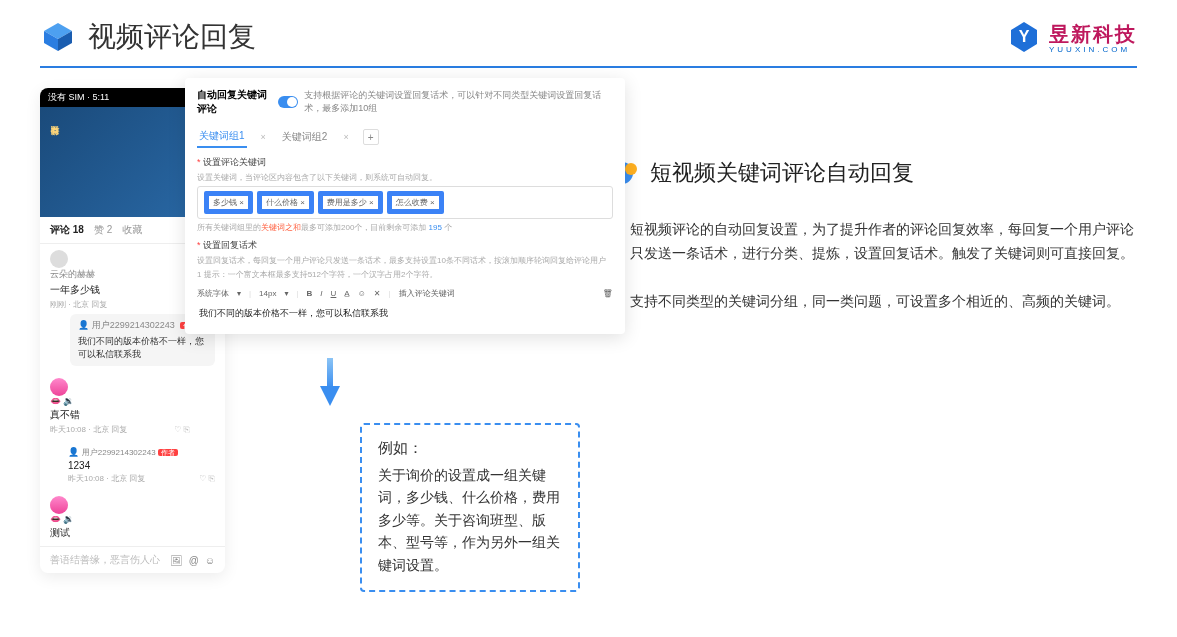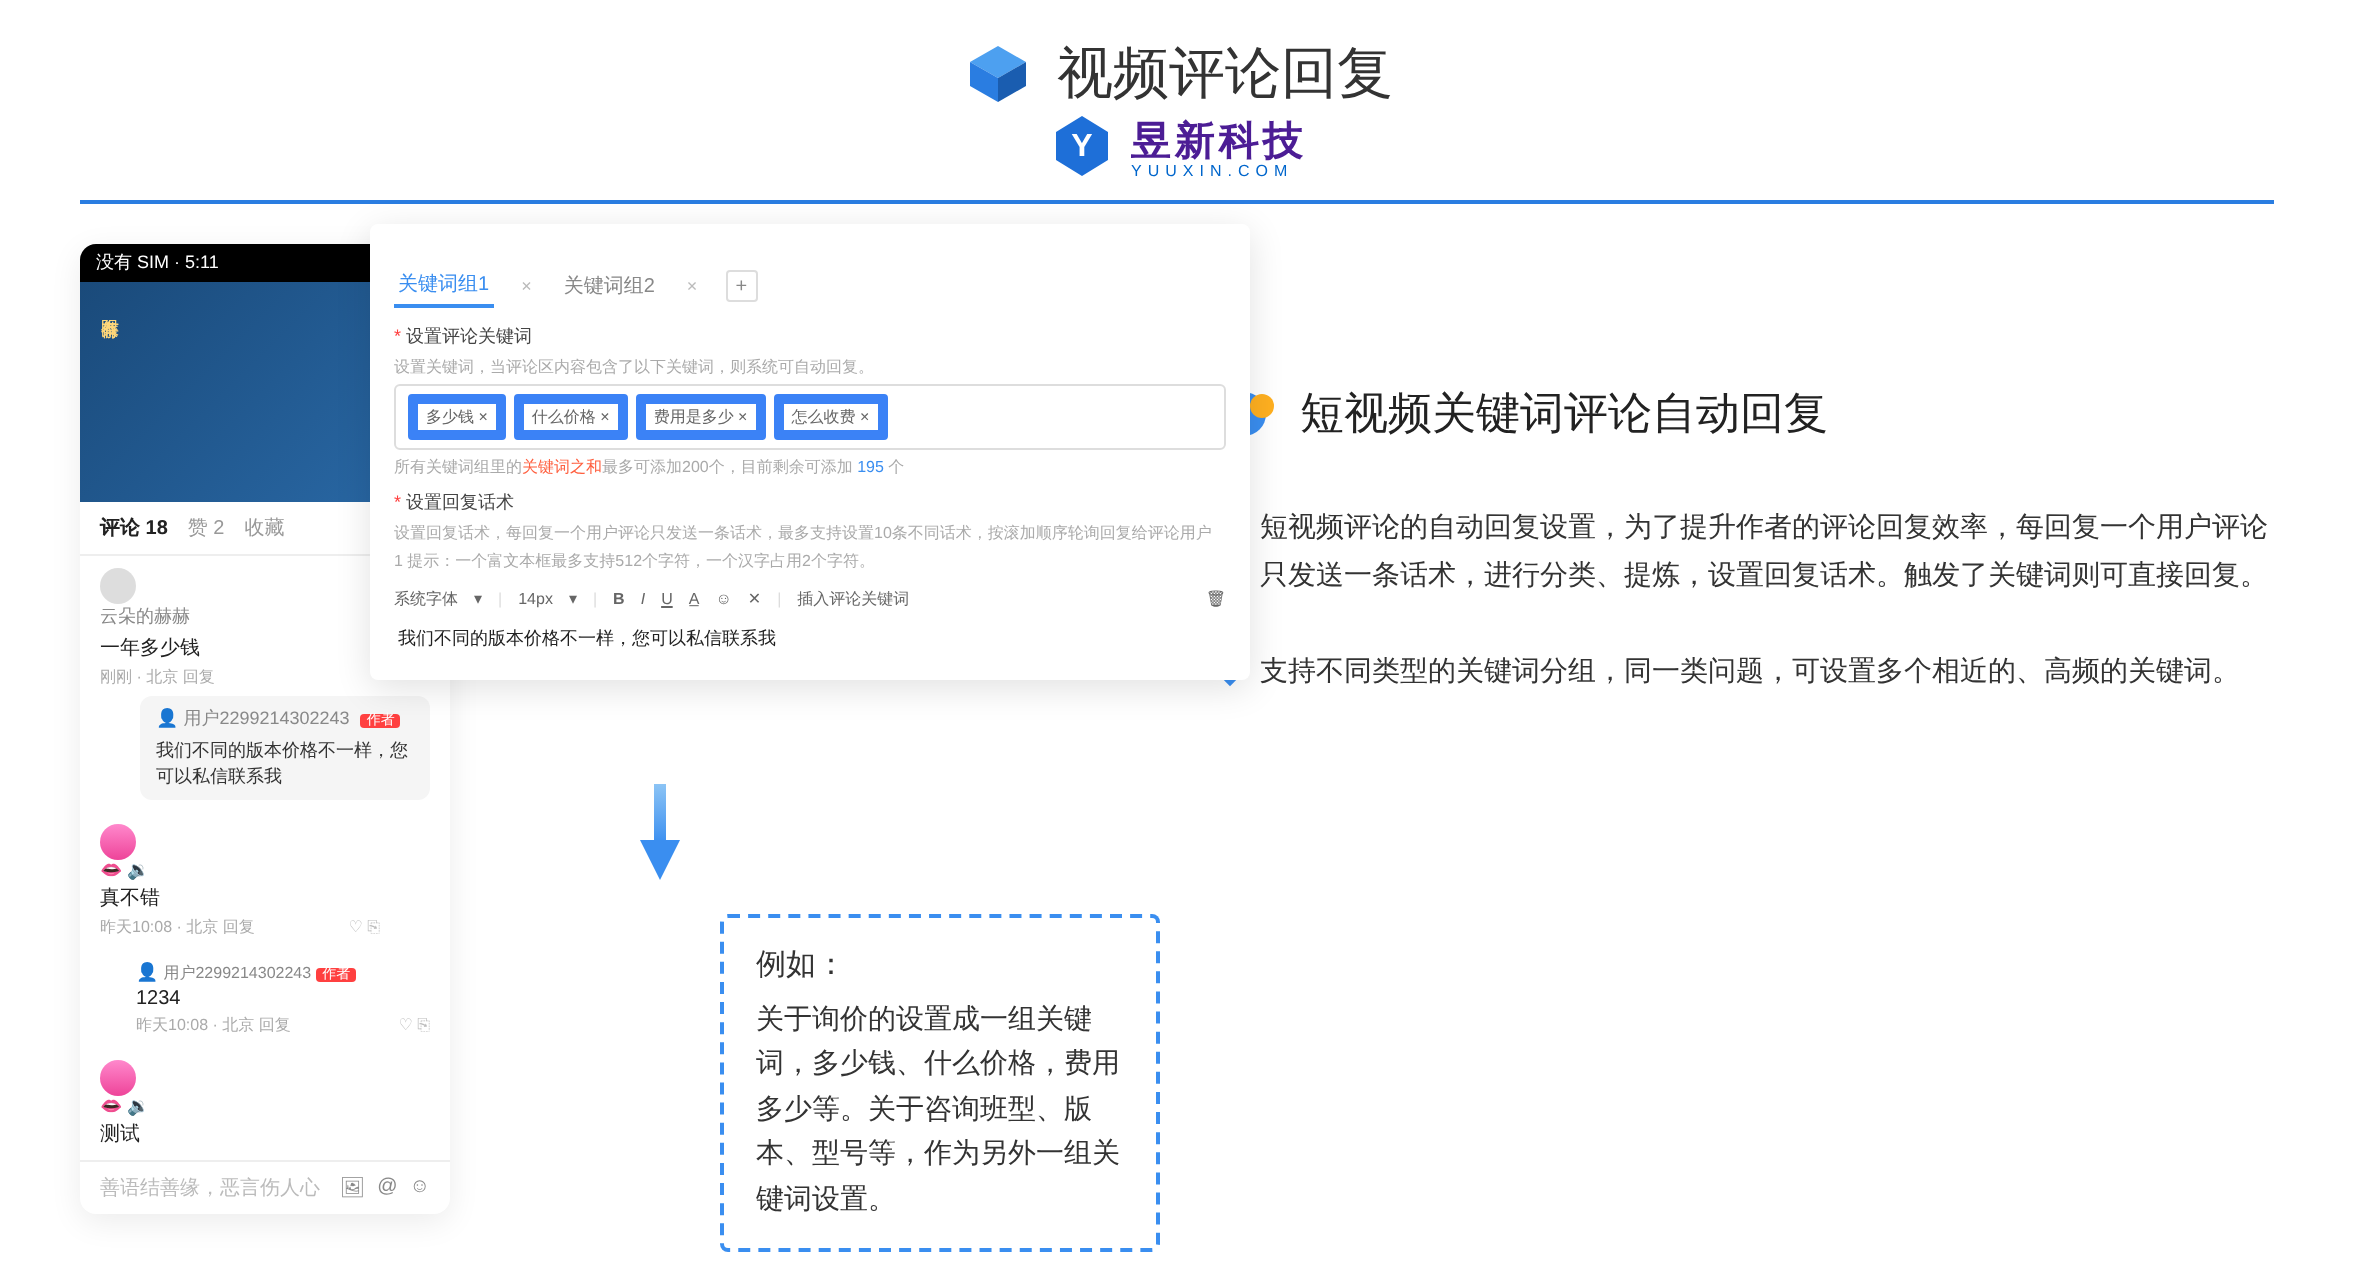--- a/index.html
+++ b/index.html
@@ -1,25 +1,25 @@
 <!DOCTYPE html>
 <html><head>
 <meta charset="utf-8">
 <style>
 * { margin: 0; padding: 0; box-sizing: border-box; }
 body { width: 1177px; height: 637px; font-family: "Microsoft YaHei", sans-serif; background: #fff; position: relative; }
 
 
-.header { display: flex; justify-content: space-between; align-items: center; padding: 18px 40px 10px 40px; flex-direction: column; }
+.header { display: flex; justify-content: space-between; align-items: center; padding: 18px 40px 10px 40px; }
 .header-left { display: flex; align-items: center; gap: 12px; }
 .cube-icon { width: 36px; height: 36px; position: relative; }
 .title { font-size: 28px; color: #333; font-weight: 500; }
 .logo-right { display: flex; align-items: center; gap: 8px; }
 .logo-text { display: flex; flex-direction: column; align-items: flex-start; }
-.logo-main { font-size: 20px; font-weight: bold; color: #4c1d95; letter-spacing: 2px; }
+.logo-main { font-size: 20px; font-weight: bold; color: #be185d; letter-spacing: 2px; }
 .logo-sub { font-size: 8px; color: #0066cc; letter-spacing: 3px; margin-top: -3px; }
 .hr-line { border: none; border-top: 2px solid #2a7de1; margin: 0 40px 20px 40px; }
 
 
 .content { display: flex; padding: 0 40px; gap: 30px; }
 .left-side { width: 540px; position: relative; }
 .right-side { flex: 1; padding-top: 70px; }
 
 
 .phone-mock { position: absolute; left: 0; top: 0; width: 185px; background: #fff; border-radius: 8px; box-shadow: 0 4px 16px rgba(0,0,0,0.08); z-index: 1; }
@@ -169,20 +169,25 @@
         <span>善语结善缘，恶言伤人心</span>
         <span class="input-icons">
           <span>🖼</span>
           <span>@</span>
           <span>☺</span>
         </span>
       </div>
     </div>
 
     <div class="settings-panel">
+      <div class="settings-row1">
+        <span class="settings-label">自动回复关键词评论</span>
+        <span class="toggle"></span>
+        <span class="settings-desc">支持根据评论的关键词设置回复话术，可以针对不同类型关键词设置回复话术，最多添加10组</span>
+      </div>
       <div class="tabs-row">
         <span class="tab active">关键词组1</span>
         <span style="color:#bbb;font-size:9px;">×</span>
         <span class="tab">关键词组2</span>
         <span style="color:#bbb;font-size:9px;">×</span>
         <span class="tab-plus">+</span>
       </div>
       <div class="section-label">设置评论关键词</div>
       <div class="section-hint">设置关键词，当评论区内容包含了以下关键词，则系统可自动回复。</div>
       <div class="keyword-tags">

